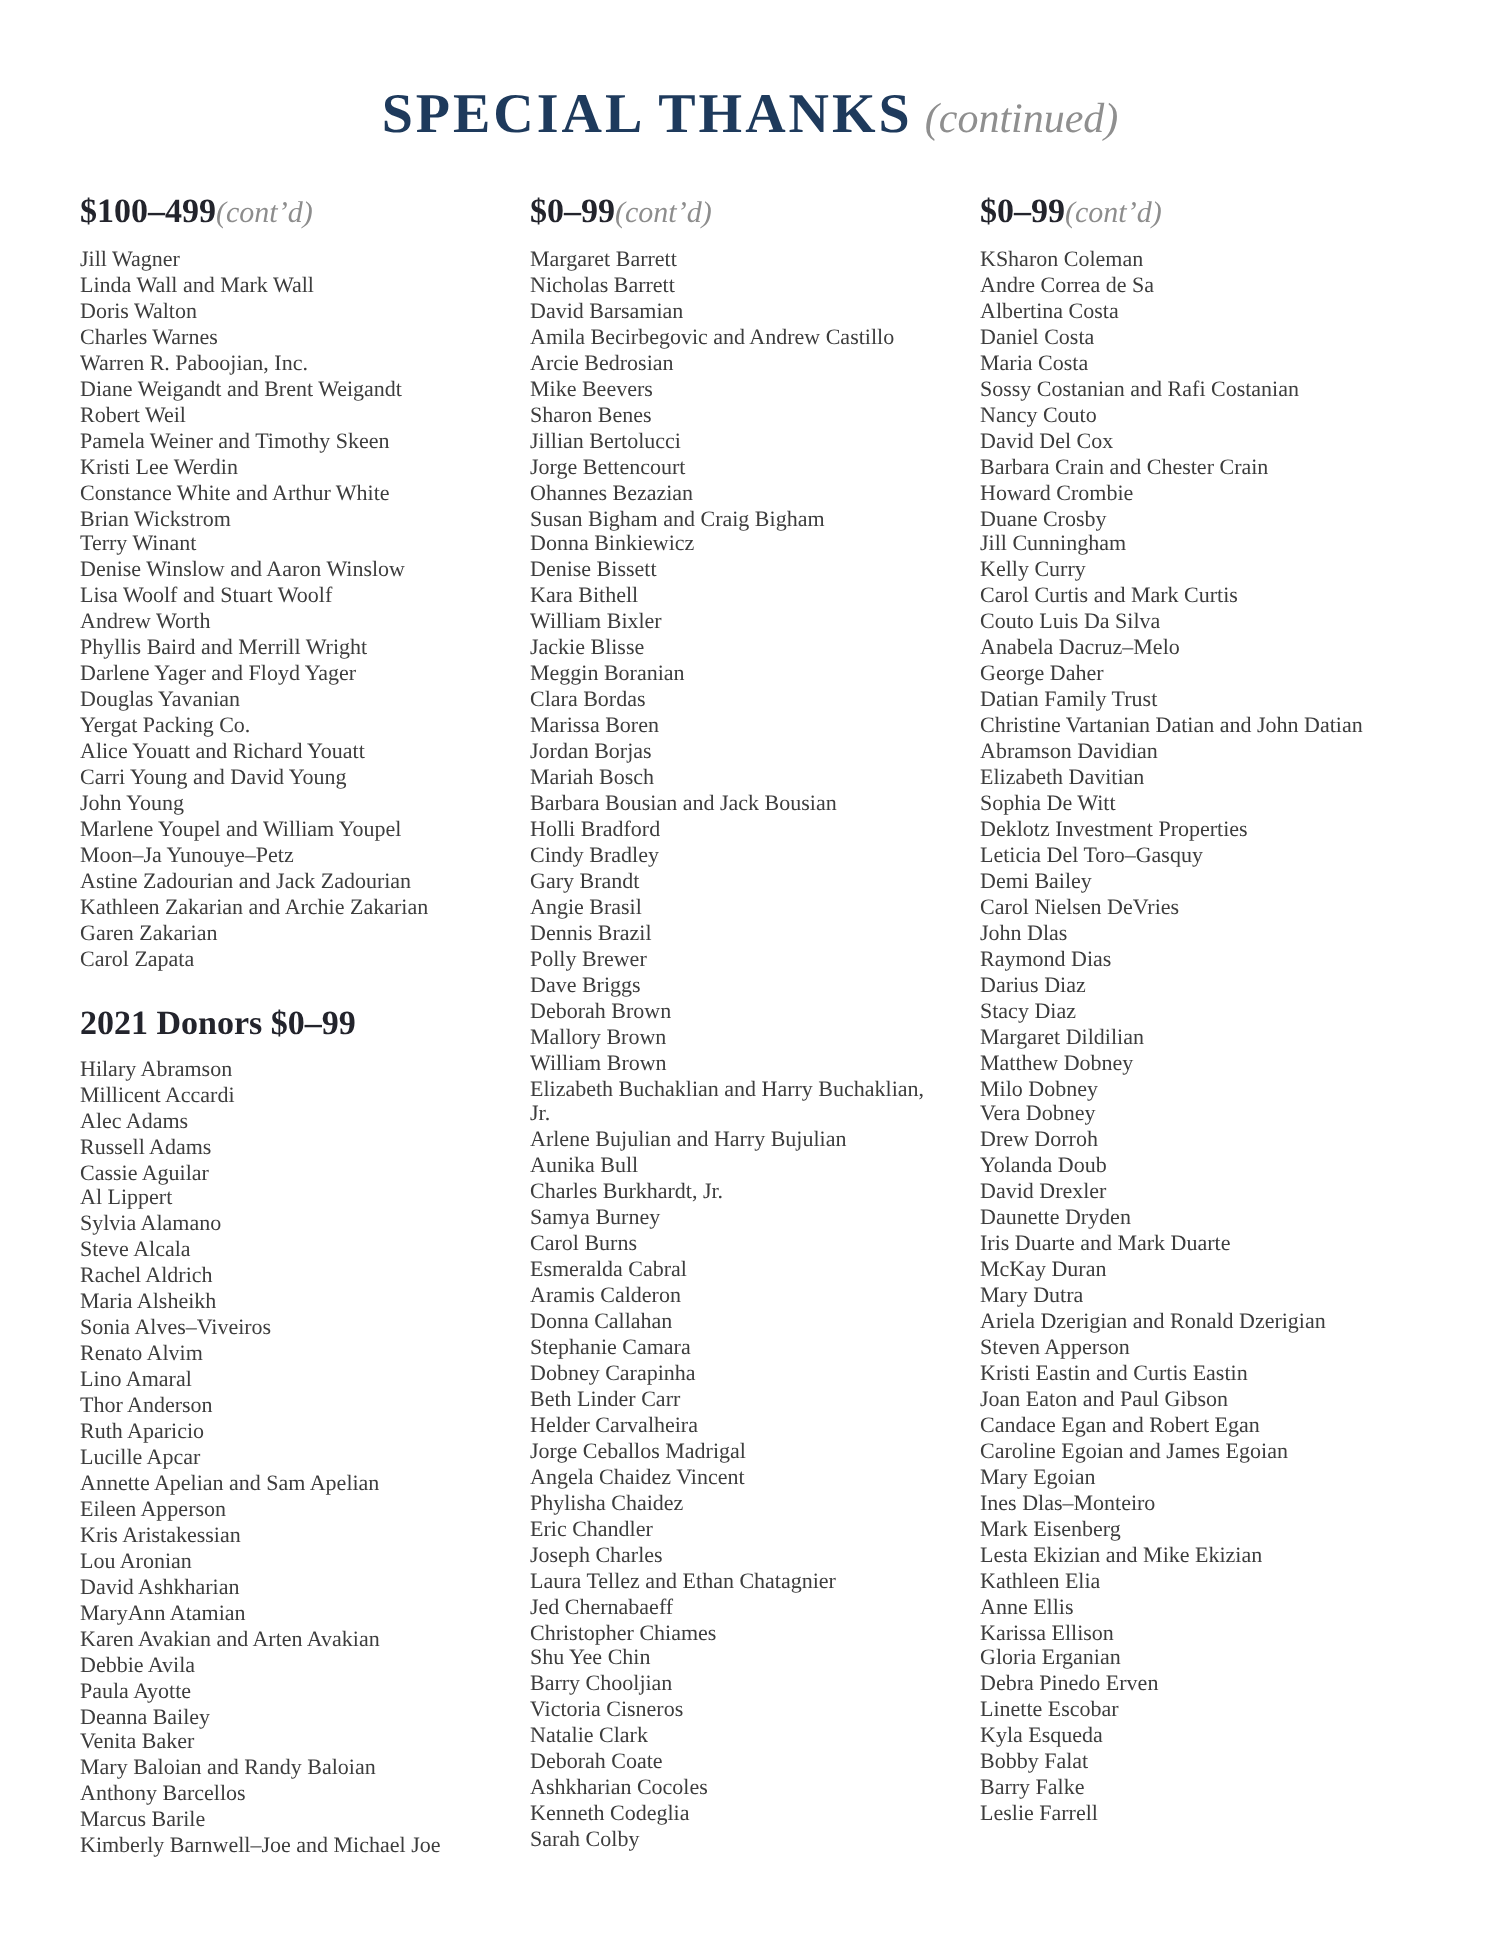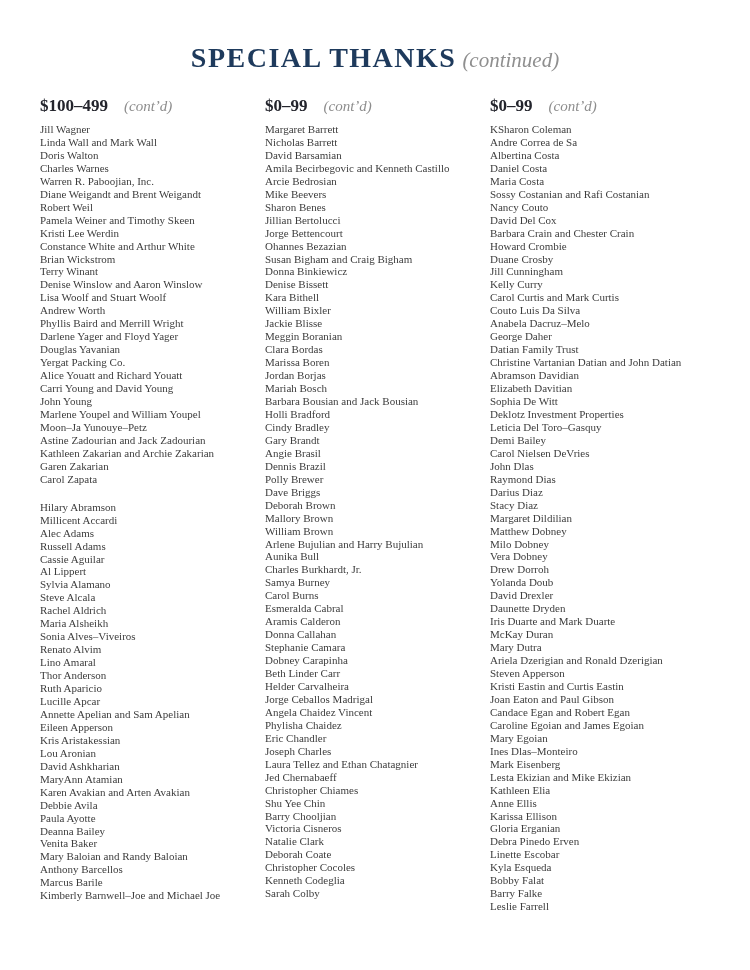--- a/index.html
+++ b/index.html
@@ -28,21 +28,21 @@
   .col-1{left:40px}
   .col-2{left:265px}
   .col-3{left:490px}
   .donor-section + .donor-section{margin-top:15px;}
   .section-heading{
     font-size:17px;font-weight:700;color:#23242c;
     margin:0 0 7px 0;line-height:20px;white-space:nowrap;
   }
   .section-heading .heading-suffix{
     font-weight:400;font-style:italic;color:#8d8d8d;
-    font-size:15px;margin-left:16px;
+    font-size:15px;margin-left:0;
   }
   .donor-name{
     font-size:11px;line-height:12.95px;color:#3d3d3d;
   }
 </style>
 </head>
 <body>
 
 <h1 class="page-title"><span>SPECIAL THANKS</span><span class="title-suffix">(continued)</span></h1>
 
@@ -72,20 +72,21 @@
       <div class="donor-name">Carri Young and David Young</div>
       <div class="donor-name">John Young</div>
       <div class="donor-name">Marlene Youpel and William Youpel</div>
       <div class="donor-name">Moon–Ja Yunouye–Petz</div>
       <div class="donor-name">Astine Zadourian and Jack Zadourian</div>
       <div class="donor-name">Kathleen Zakarian and Archie Zakarian</div>
       <div class="donor-name">Garen Zakarian</div>
       <div class="donor-name">Carol Zapata</div>
     </section>
     <section class="donor-section">
+      <h2 class="section-heading"><span>2021 Donors $0–99</span></h2>
       <div class="donor-name">Hilary Abramson</div>
       <div class="donor-name">Millicent Accardi</div>
       <div class="donor-name">Alec Adams</div>
       <div class="donor-name">Russell Adams</div>
       <div class="donor-name">Cassie Aguilar</div>
       <div class="donor-name">Al Lippert</div>
       <div class="donor-name">Sylvia Alamano</div>
       <div class="donor-name">Steve Alcala</div>
       <div class="donor-name">Rachel Aldrich</div>
       <div class="donor-name">Maria Alsheikh</div>
@@ -111,21 +112,21 @@
       <div class="donor-name">Marcus Barile</div>
       <div class="donor-name">Kimberly Barnwell–Joe and Michael Joe</div>
     </section>
   </div>
 <div class="donor-column col-2">
     <section class="donor-section">
       <h2 class="section-heading"><span>$0–99</span><span class="heading-suffix">(cont’d)</span></h2>
       <div class="donor-name">Margaret Barrett</div>
       <div class="donor-name">Nicholas Barrett</div>
       <div class="donor-name">David Barsamian</div>
-      <div class="donor-name">Amila Becirbegovic and Kenneth Castillo</div>
+      <div class="donor-name">Amila Becirbegovic and Andrew Castillo</div>
       <div class="donor-name">Arcie Bedrosian</div>
       <div class="donor-name">Mike Beevers</div>
       <div class="donor-name">Sharon Benes</div>
       <div class="donor-name">Jillian Bertolucci</div>
       <div class="donor-name">Jorge Bettencourt</div>
       <div class="donor-name">Ohannes Bezazian</div>
       <div class="donor-name">Susan Bigham and Craig Bigham</div>
       <div class="donor-name">Donna Binkiewicz</div>
       <div class="donor-name">Denise Bissett</div>
       <div class="donor-name">Kara Bithell</div>
@@ -140,20 +141,21 @@
       <div class="donor-name">Holli Bradford</div>
       <div class="donor-name">Cindy Bradley</div>
       <div class="donor-name">Gary Brandt</div>
       <div class="donor-name">Angie Brasil</div>
       <div class="donor-name">Dennis Brazil</div>
       <div class="donor-name">Polly Brewer</div>
       <div class="donor-name">Dave Briggs</div>
       <div class="donor-name">Deborah Brown</div>
       <div class="donor-name">Mallory Brown</div>
       <div class="donor-name">William Brown</div>
+      <div class="donor-name">Elizabeth Buchaklian and Harry Buchaklian, Jr.</div>
       <div class="donor-name">Arlene Bujulian and Harry Bujulian</div>
       <div class="donor-name">Aunika Bull</div>
       <div class="donor-name">Charles Burkhardt, Jr.</div>
       <div class="donor-name">Samya Burney</div>
       <div class="donor-name">Carol Burns</div>
       <div class="donor-name">Esmeralda Cabral</div>
       <div class="donor-name">Aramis Calderon</div>
       <div class="donor-name">Donna Callahan</div>
       <div class="donor-name">Stephanie Camara</div>
       <div class="donor-name">Dobney Carapinha</div>
@@ -165,21 +167,21 @@
       <div class="donor-name">Eric Chandler</div>
       <div class="donor-name">Joseph Charles</div>
       <div class="donor-name">Laura Tellez and Ethan Chatagnier</div>
       <div class="donor-name">Jed Chernabaeff</div>
       <div class="donor-name">Christopher Chiames</div>
       <div class="donor-name">Shu Yee Chin</div>
       <div class="donor-name">Barry Chooljian</div>
       <div class="donor-name">Victoria Cisneros</div>
       <div class="donor-name">Natalie Clark</div>
       <div class="donor-name">Deborah Coate</div>
-      <div class="donor-name">Christopher Cocoles</div>
+      <div class="donor-name">Ashkharian Cocoles</div>
       <div class="donor-name">Kenneth Codeglia</div>
       <div class="donor-name">Sarah Colby</div>
     </section>
   </div>
 <div class="donor-column col-3">
     <section class="donor-section">
       <h2 class="section-heading"><span>$0–99</span><span class="heading-suffix">(cont’d)</span></h2>
       <div class="donor-name">KSharon Coleman</div>
       <div class="donor-name">Andre Correa de Sa</div>
       <div class="donor-name">Albertina Costa</div>

